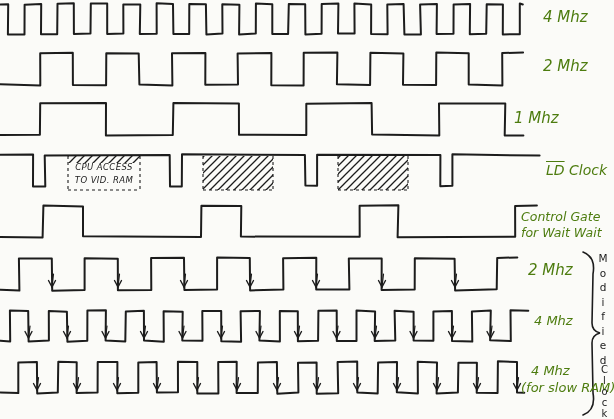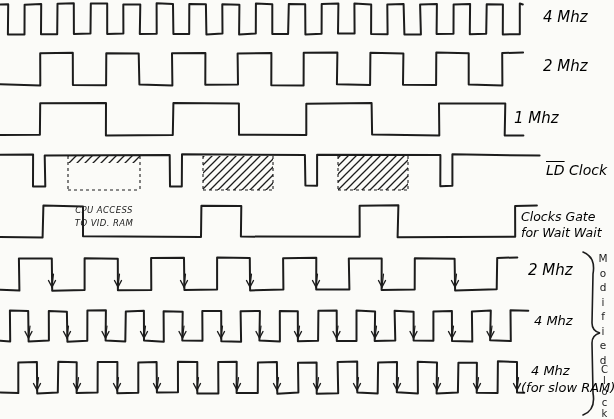--- a/index.html
+++ b/index.html
@@ -8,21 +8,21 @@
     width: 614px; height: 419px;
     background: #fbfbf8;
     font-family: "DejaVu Sans", sans-serif;
     overflow: hidden;
   }
   .page { position: relative; width: 614px; height: 419px; }
   #wave-svg { position: absolute; left: 0; top: 0; }
 
   .lbl {
     position: absolute;
-    color: #000000;
+    color: #4d7c0f;
     font-style: italic;
     white-space: nowrap;
     line-height: 1.15;
   }
   #lbl-r1 { left: 543px; top: 9px;   font-size: 15px; }
   #lbl-r2 { left: 543px; top: 58px;  font-size: 15px; }
   #lbl-r3 { left: 514px; top: 110px; font-size: 15px; }
   #lbl-r4 { left: 546px; top: 162px; font-size: 14px; }
   #lbl-r4 .ov { text-decoration: overline; }
   #lbl-r5 { left: 521px; top: 209px; font-size: 12.5px; line-height: 16px; }
@@ -34,21 +34,20 @@
 
   .cpu-note {
     position: absolute;
     left: 68px; top: 161px; width: 72px; height: 28px;
     color: #222;
     font-size: 8.5px;
     letter-spacing: 0.4px;
     text-align: center;
     line-height: 13px;
     font-style: italic;
-    margin-top: 43px;
   }
 
   .vword {
     position: absolute;
     writing-mode: vertical-rl;
     text-orientation: upright;
     color: #1c1c1c;
     font-size: 10.5px;
     font-style: normal;
     white-space: nowrap;
@@ -155,21 +154,21 @@
     <div>TO VID. RAM</div>
   </div>
 
   <div class="lbl" id="lbl-r1">4 Mhz</div>
   <div class="lbl" id="lbl-r2">2 Mhz</div>
   <div class="lbl" id="lbl-r3">1 Mhz</div>
 
   <div class="lbl" id="lbl-r4"><span class="ov">LD</span><span> Clock</span></div>
 
   <div class="lbl" id="lbl-r5">
-    <div>Clocks Gate</div>
+    <div>Control Gate</div>
     <div>for Wait Wait</div>
   </div>
 
   <div class="lbl" id="lbl-r6">2 Mhz</div>
 
   <div class="lbl" id="lbl-r7">
     <div class="l1">4 Mhz</div>
   </div>
 
   <div class="lbl" id="lbl-r8">

